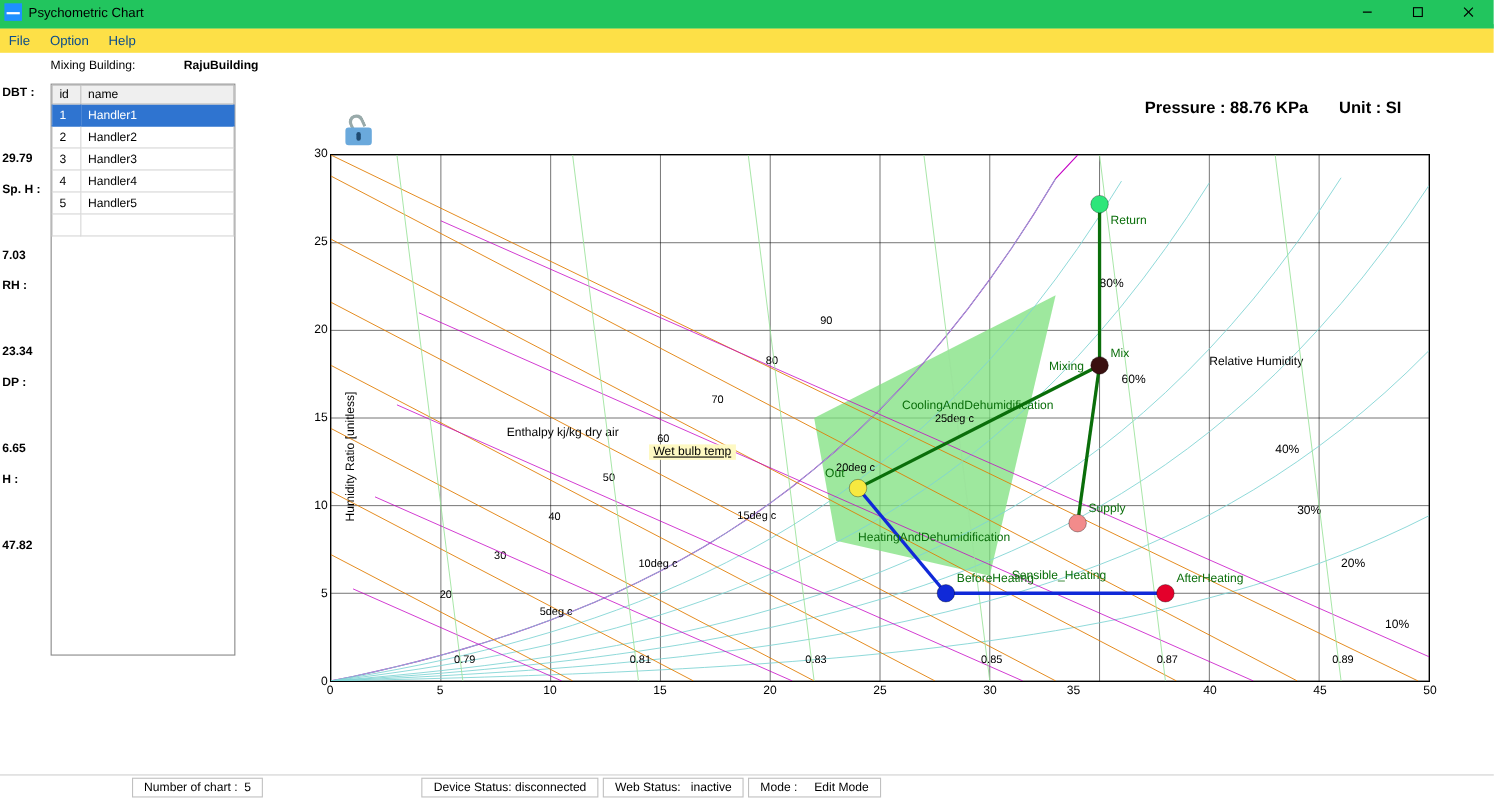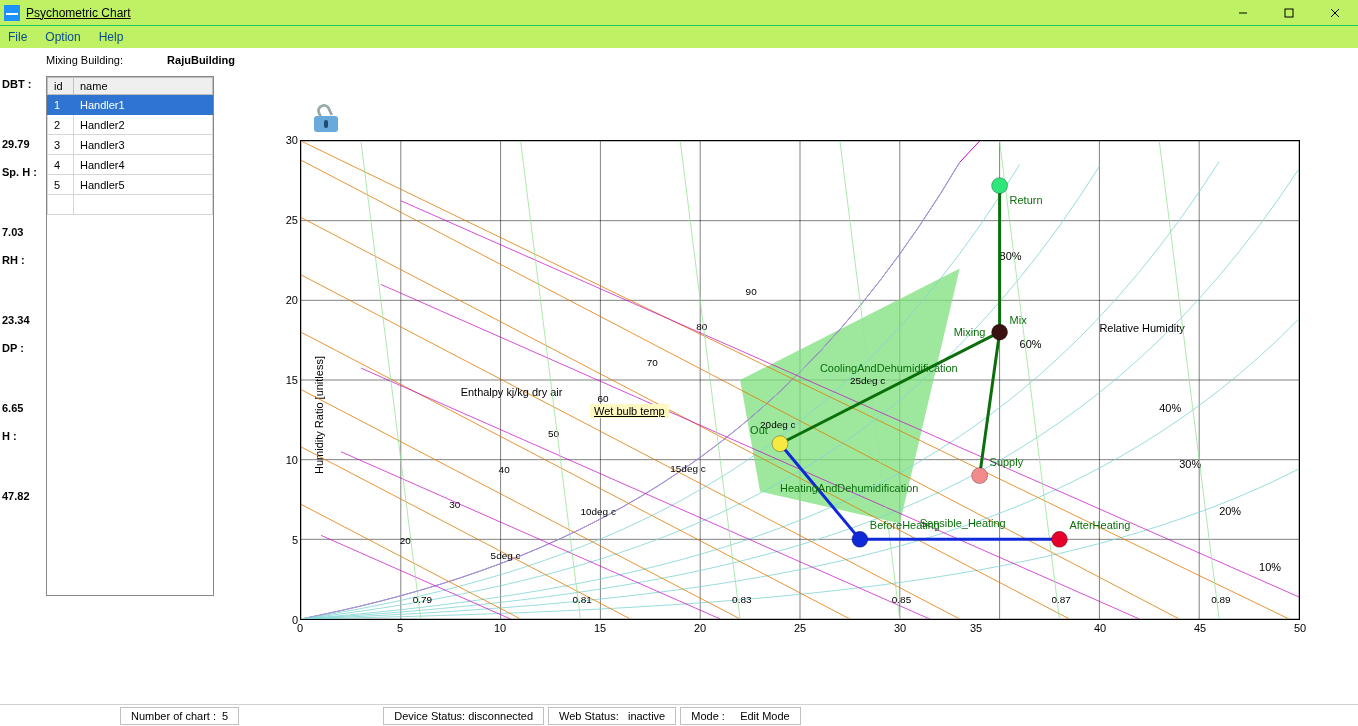--- a/index.html
+++ b/index.html
@@ -1,25 +1,25 @@
 <!DOCTYPE html>
 <html><head>
 <meta charset="utf-8">
 <style>
   * { box-sizing: border-box; margin: 0; padding: 0; }
   html, body { width: 1358px; height: 726px; font-family: "Segoe UI", Arial, sans-serif; font-size: 12px; color: #000; background: #fff; overflow: hidden; }
-  .titlebar { height: 26px; display: flex; align-items: center; justify-content: space-between; padding: 0 0 0 4px; background: #bef264; border-bottom: 1px solid #22c55e; text-decoration: underline; }
+  .titlebar { height: 26px; display: flex; align-items: center; justify-content: space-between; padding: 0 0 0 4px; background: #22c55e; border-bottom: 4px solid #22c55e; }
   .titlebar-left { display: flex; align-items: center; gap: 6px; }
   .app-icon { width: 16px; height: 16px; background: #1e90ff; position: relative; }
   .app-icon::after{content:"";position:absolute;left:2px;top:8px;width:12px;height:2px;background:#fff;}
   .title-text { font-size: 12px; }
   .win-controls { display: flex; }
   .win-btn { width: 46px; height: 26px; display: flex; align-items: center; justify-content: center; font-size: 12px; }
   .win-btn svg { width:10px; height:10px; }
-  .menubar { height: 22px; background: #bef264; display: flex; align-items: center; padding: 0 8px; gap: 18px; font-size: 12px; color: #0b4c8c; }
+  .menubar { height: 22px; background: #fde047; display: flex; align-items: center; padding: 0 8px; gap: 18px; font-size: 12px; color: #0b4c8c; }
   .menubar span { cursor: default; }
   .workspace { position: absolute; top: 48px; left: 0; right: 0; bottom: 22px; }
   .side-values { position: absolute; left: 2px; top: 30px; width: 42px; font-size: 11px; }
   .side-values .pair { margin-bottom: 16px; }
   .side-values .pair .lab { font-weight: bold; }
   .side-values .pair .val { font-weight: bold; margin-top: 48px; }
   .list-panel { position: absolute; left: 46px; top: 28px; width: 168px; height: 520px; border: 1px solid #888; background: #fff; }
   .building-row { position:absolute; left:46px; top:6px; font-size:11px;}
   .building-row b{ margin-left:6px;padding-left:35px;}
   table.handlers { width: 100%; border-collapse: collapse; font-size: 11px; }
@@ -140,20 +140,24 @@
             <td>Handler5</td>
           </tr>
         <tr>
             <td class="idcol"></td>
             <td></td>
           </tr>
       </tbody>
     </table>
   </div>
 
+  <div class="chart-title">
+    <span>Pressure : 88.76 KPa</span>
+    <span>Unit : SI</span>
+  </div>
 
   <div class="lock-icon">
     <div class="shackle"></div>
       <div class="body"></div>
   </div>
 
   <div class="plot-wrap">
     <div class="ylab">Humidity Ratio [unitless]</div>
     <div class="yticks" id="yticks">
         <span style="top: 480px;">0</span>

